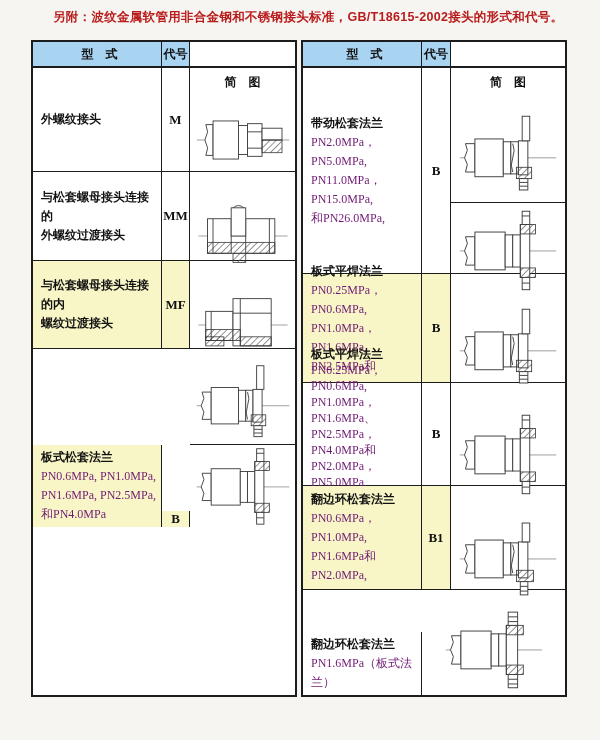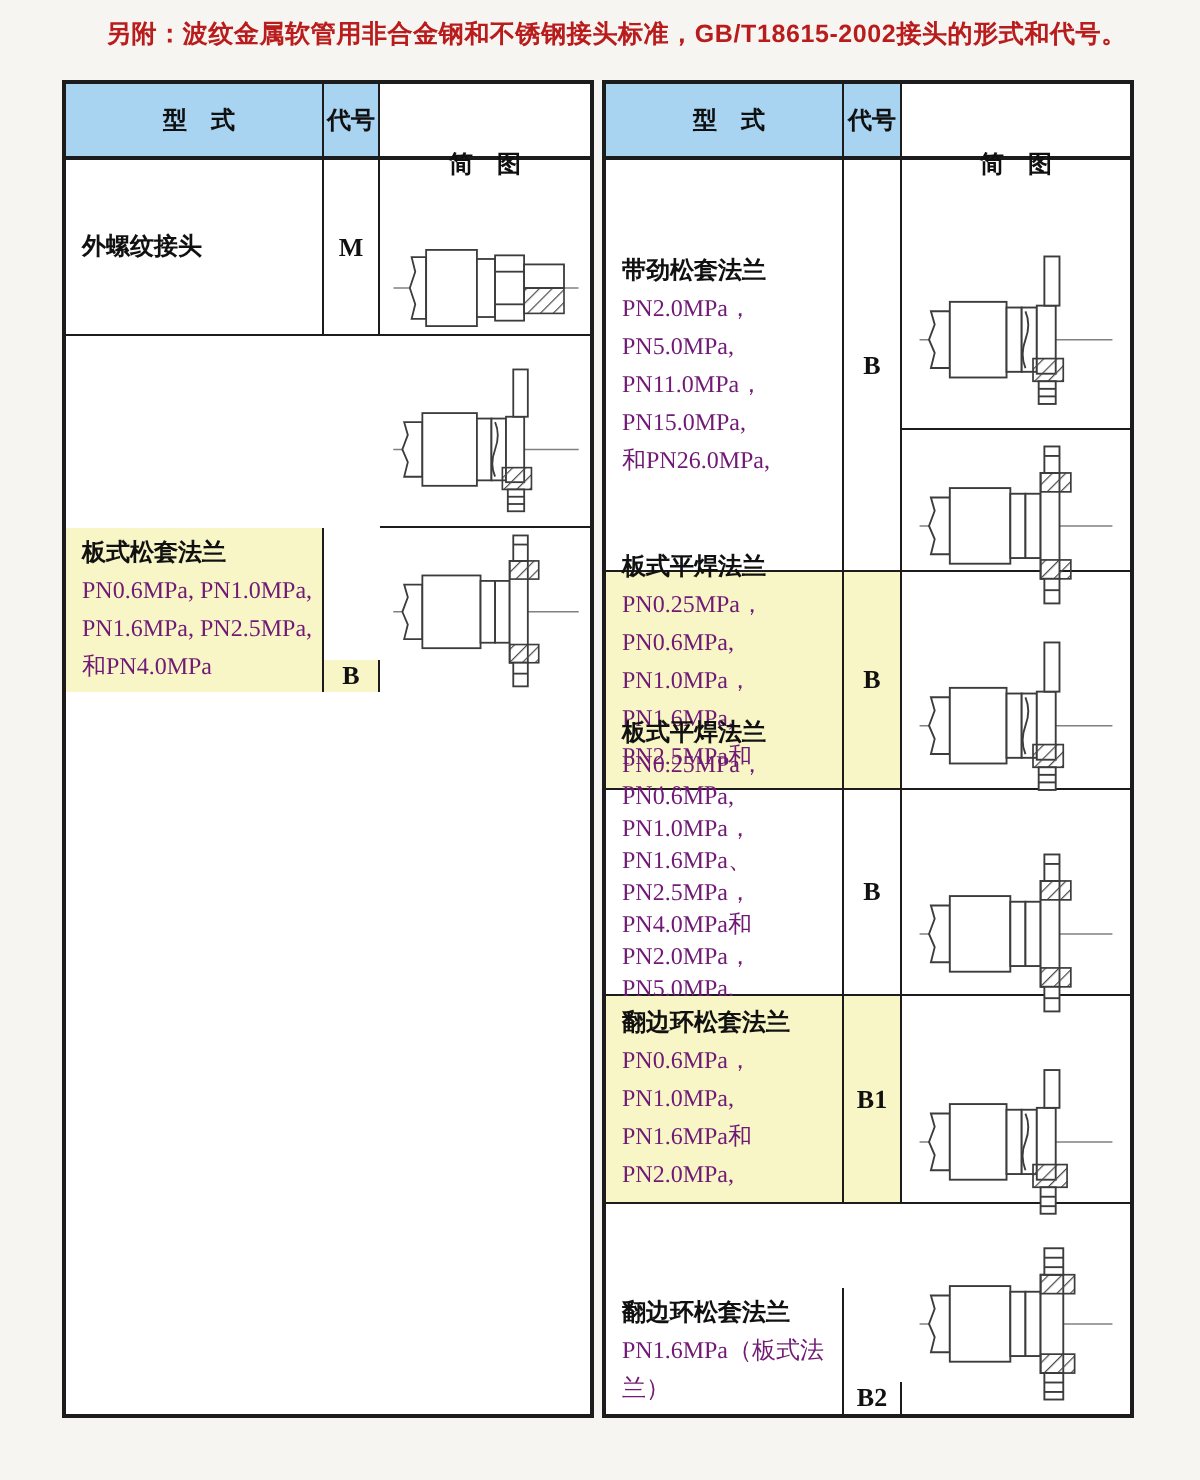--- a/index.html
+++ b/index.html
@@ -5,21 +5,21 @@
   * { margin:0; padding:0; box-sizing:border-box; }
   html,body { width:600px; height:740px; }
   body { background:#f6f5f1; font-family:"Liberation Sans",sans-serif; }
   .page { position:relative; width:600px; height:740px; background:#f6f5f1; overflow:hidden; }
   .title { position:absolute; left:41px; top:9px; width:560px;
            font:bold 12.5px "Liberation Sans",sans-serif; color:#b91c1c; letter-spacing:.3px;margin-left:12px; }
   .tables { position:absolute; left:31px; top:40px; display:flex; gap:4px; }
   .table { width:266px; border:2px solid #1c1c1c; background:#fff; }
   .row { display:flex; border-bottom:1px solid #1c1c1c; }
   .row:last-child { border-bottom:none;align-items:flex-end; }
-  .thead { height:38px; border-bottom:2px solid #1c1c1c;justify-content:center; }
+  .thead { height:26px; border-bottom:2px solid #1c1c1c;justify-content:center; }
   .c { border-right:1px solid #1c1c1c; flex:none; background:#fff; }
   .c:last-child { border-right:none; }
   .c.type { width:129px; display:flex; flex-direction:column; justify-content:center;
             padding:3px 3px 3px 8px; }
   .right-t .c.type { width:119px; }
   .c.code { width:28px; display:flex; align-items:center; justify-content:center;
             font:bold 13px "Liberation Serif",serif; color:#111; }
   .right-t .c.code { width:29px; }
   .c.diag { flex:1 1 auto; display:flex; align-items:center; justify-content:center;margin-top:40px; }
   .thead .c { background:#a9d4f1; display:flex; align-items:center; justify-content:center;
@@ -27,21 +27,21 @@
   .hl { background:#f8f6c6; }
   .tname { font:bold 12px "Liberation Sans",sans-serif; color:#111;
            line-height:19px; white-space:pre-line; }
   .tpn { font:12px "Liberation Serif",serif; color:#701a75;
          line-height:19px; white-space:pre-line; }
   .tight .tname, .tight .tpn { line-height:16px; }
   .dstack { width:100%; height:100%; display:flex; flex-direction:column; }
   .dcell { flex:1 1 0; display:flex; align-items:center; justify-content:center; }
   .dcell + .dcell { border-top:1px solid #1c1c1c; }
   
-  .lr1{height:88px}.lr2{height:92px}.lr3{height:89px}.lr4{height:88px}.lr5{height:90px}.lr6{height:178px}
+  .lr1{height:104px}.lr2{height:92px}.lr3{height:89px}.lr4{height:88px}.lr5{height:90px}.lr6{height:178px}
   .rr1{height:206px}.rr2{height:109px}.rr3{height:103px}.rr4{height:104px}.rr5{height:105px}
   svg { display:block; }
   .st { fill:#fff; stroke:#3c3c3c; stroke-width:1; }
   .ln { stroke:#3c3c3c; stroke-width:1; }
   .cl { stroke:#808080; stroke-width:.8; }
   .ht { fill:url(#hatch); stroke:#3c3c3c; stroke-width:.9; }
   .gy { fill:#b9b9b9; stroke:#3c3c3c; stroke-width:.9; }
 </style>
 </head>
 <body>
@@ -83,21 +83,63 @@
             <rect class="st" x="60" y="25" width="16" height="36"></rect>
             <line class="ln" x1="60" y1="34" x2="76" y2="34"></line>
             <line class="ln" x1="60" y1="52" x2="76" y2="52"></line>
             <rect class="st" x="76" y="30" width="22" height="13"></rect>
             <rect class="ht" x="76" y="43" width="22" height="14"></rect>
           </svg>
         </div>
       </div>
 
 
-
+      <div class="row lr3">
+        <div class="c type">
+          <div class="tname">与松套螺母接头连接的
+外螺纹过渡接头</div>
+          <div class="tpn"></div>
+        </div>
+        <div class="c code">MM</div>
+        <div class="c diag">
+          <svg width="100" height="80" viewBox="0 0 110 86">
+            <line class="cl" x1="6" y1="43" x2="104" y2="43"></line>
+            <rect class="st" x="16" y="24" width="26" height="38"></rect>
+            <line class="ln" x1="22" y1="24" x2="22" y2="62"></line>
+            <rect class="st" x="58" y="24" width="32" height="38"></rect>
+            <line class="ln" x1="84" y1="24" x2="84" y2="62"></line>
+            <rect class="st" x="42" y="12" width="16" height="31"></rect>
+            <path class="ln" fill="none" d="M44,12 q6,-5 12,0"></path>
+            <rect class="ht" x="16" y="50" width="74" height="12"></rect>
+            <rect class="ht" x="44" y="62" width="14" height="10"></rect>
+          </svg>
+        </div>
+      </div>
+
+      <div class="row lr4">
+        <div class="c type hl">
+          <div class="tname">与松套螺母接头连接的内
+螺纹过渡接头</div>
+          <div class="tpn"></div>
+        </div>
+        <div class="c code hl">MF</div>
+        <div class="c diag">
+          <svg width="100" height="80" viewBox="0 0 110 86">
+            <line class="cl" x1="6" y1="43" x2="104" y2="43"></line>
+            <rect class="st" x="14" y="28" width="30" height="32"></rect>
+            <line class="ln" x1="20" y1="28" x2="20" y2="60"></line>
+            <rect class="st" x="44" y="14" width="42" height="52"></rect>
+            <line class="ln" x1="52" y1="14" x2="52" y2="66"></line>
+            <line class="ln" x1="44" y1="30" x2="86" y2="30"></line>
+            <rect class="ht" x="14" y="48" width="38" height="12"></rect>
+            <rect class="ht" x="14" y="56" width="20" height="10"></rect>
+            <rect class="ht" x="52" y="56" width="34" height="10"></rect>
+          </svg>
+        </div>
+      </div>
 
 
       <div class="row lr6">
         <div class="c type hl">
           <div class="tname">板式松套法兰</div>
           <div class="tpn">PN0.6MPa, PN1.0MPa,
 PN1.6MPa, PN2.5MPa,
 和PN4.0MPa</div>
         </div>
         <div class="c code hl">B</div>
@@ -274,21 +316,20 @@
             <line class="ln" x1="68" y1="80" x2="76" y2="80"></line>
           </svg>
         </div>
       </div>
 
       <div class="row rr5">
         <div class="c type">
           <div class="tname">翻边环松套法兰</div>
           <div class="tpn">PN1.6MPa（板式法兰）</div>
         </div>
-        <div class="c code">B2</div>
         <div class="c diag">
           <svg width="104" height="92" viewBox="0 0 110 90">
             <line class="cl" x1="4" y1="46" x2="106" y2="46"></line>
             <polygon class="st" points="20,31 10,31 12,38 9,46 12,53 10,61 20,61"></polygon>
             <rect class="st" x="20" y="26" width="32" height="40"></rect>
             <rect class="st" x="52" y="29" width="8" height="34"></rect>
             <path class="ln" fill="none" d="M62,31 q3,7 0,15 q-3,7 0,15"></path>
             <rect class="st" x="60" y="29" width="8" height="34"></rect>
             <rect class="st" x="68" y="20" width="12" height="52"></rect>
             <rect class="ht" x="68" y="20" width="18" height="10"></rect>

